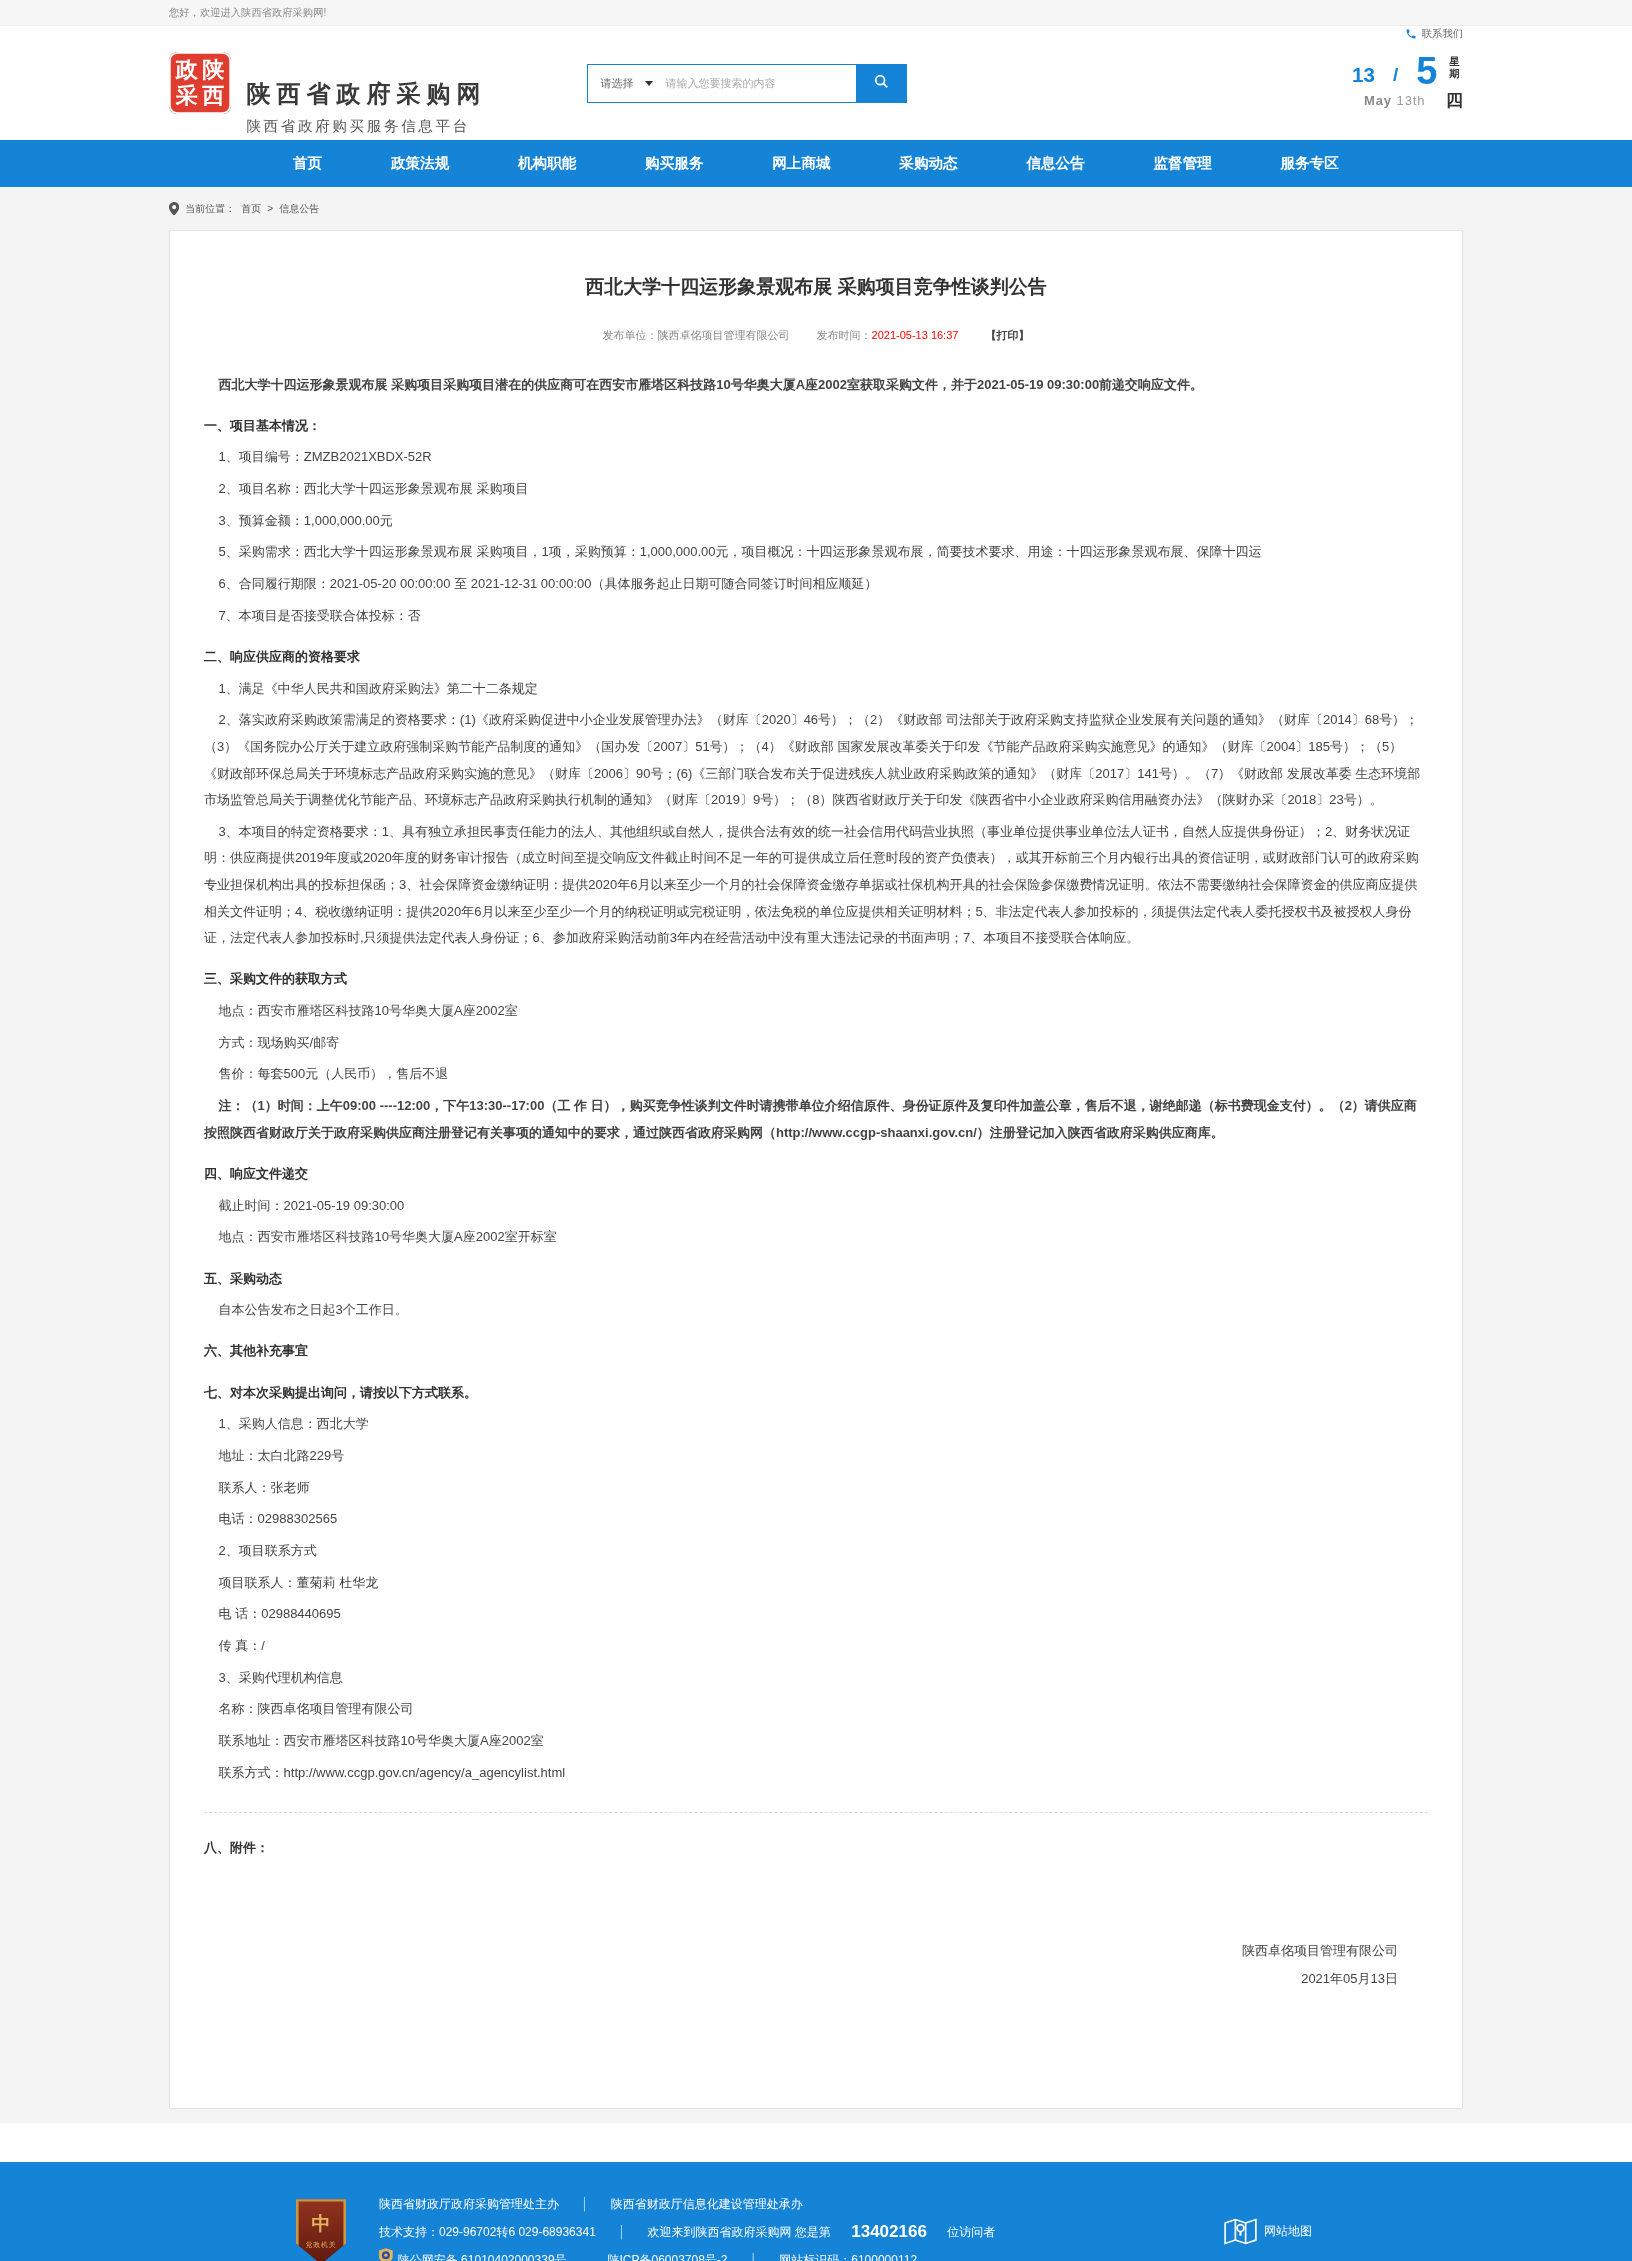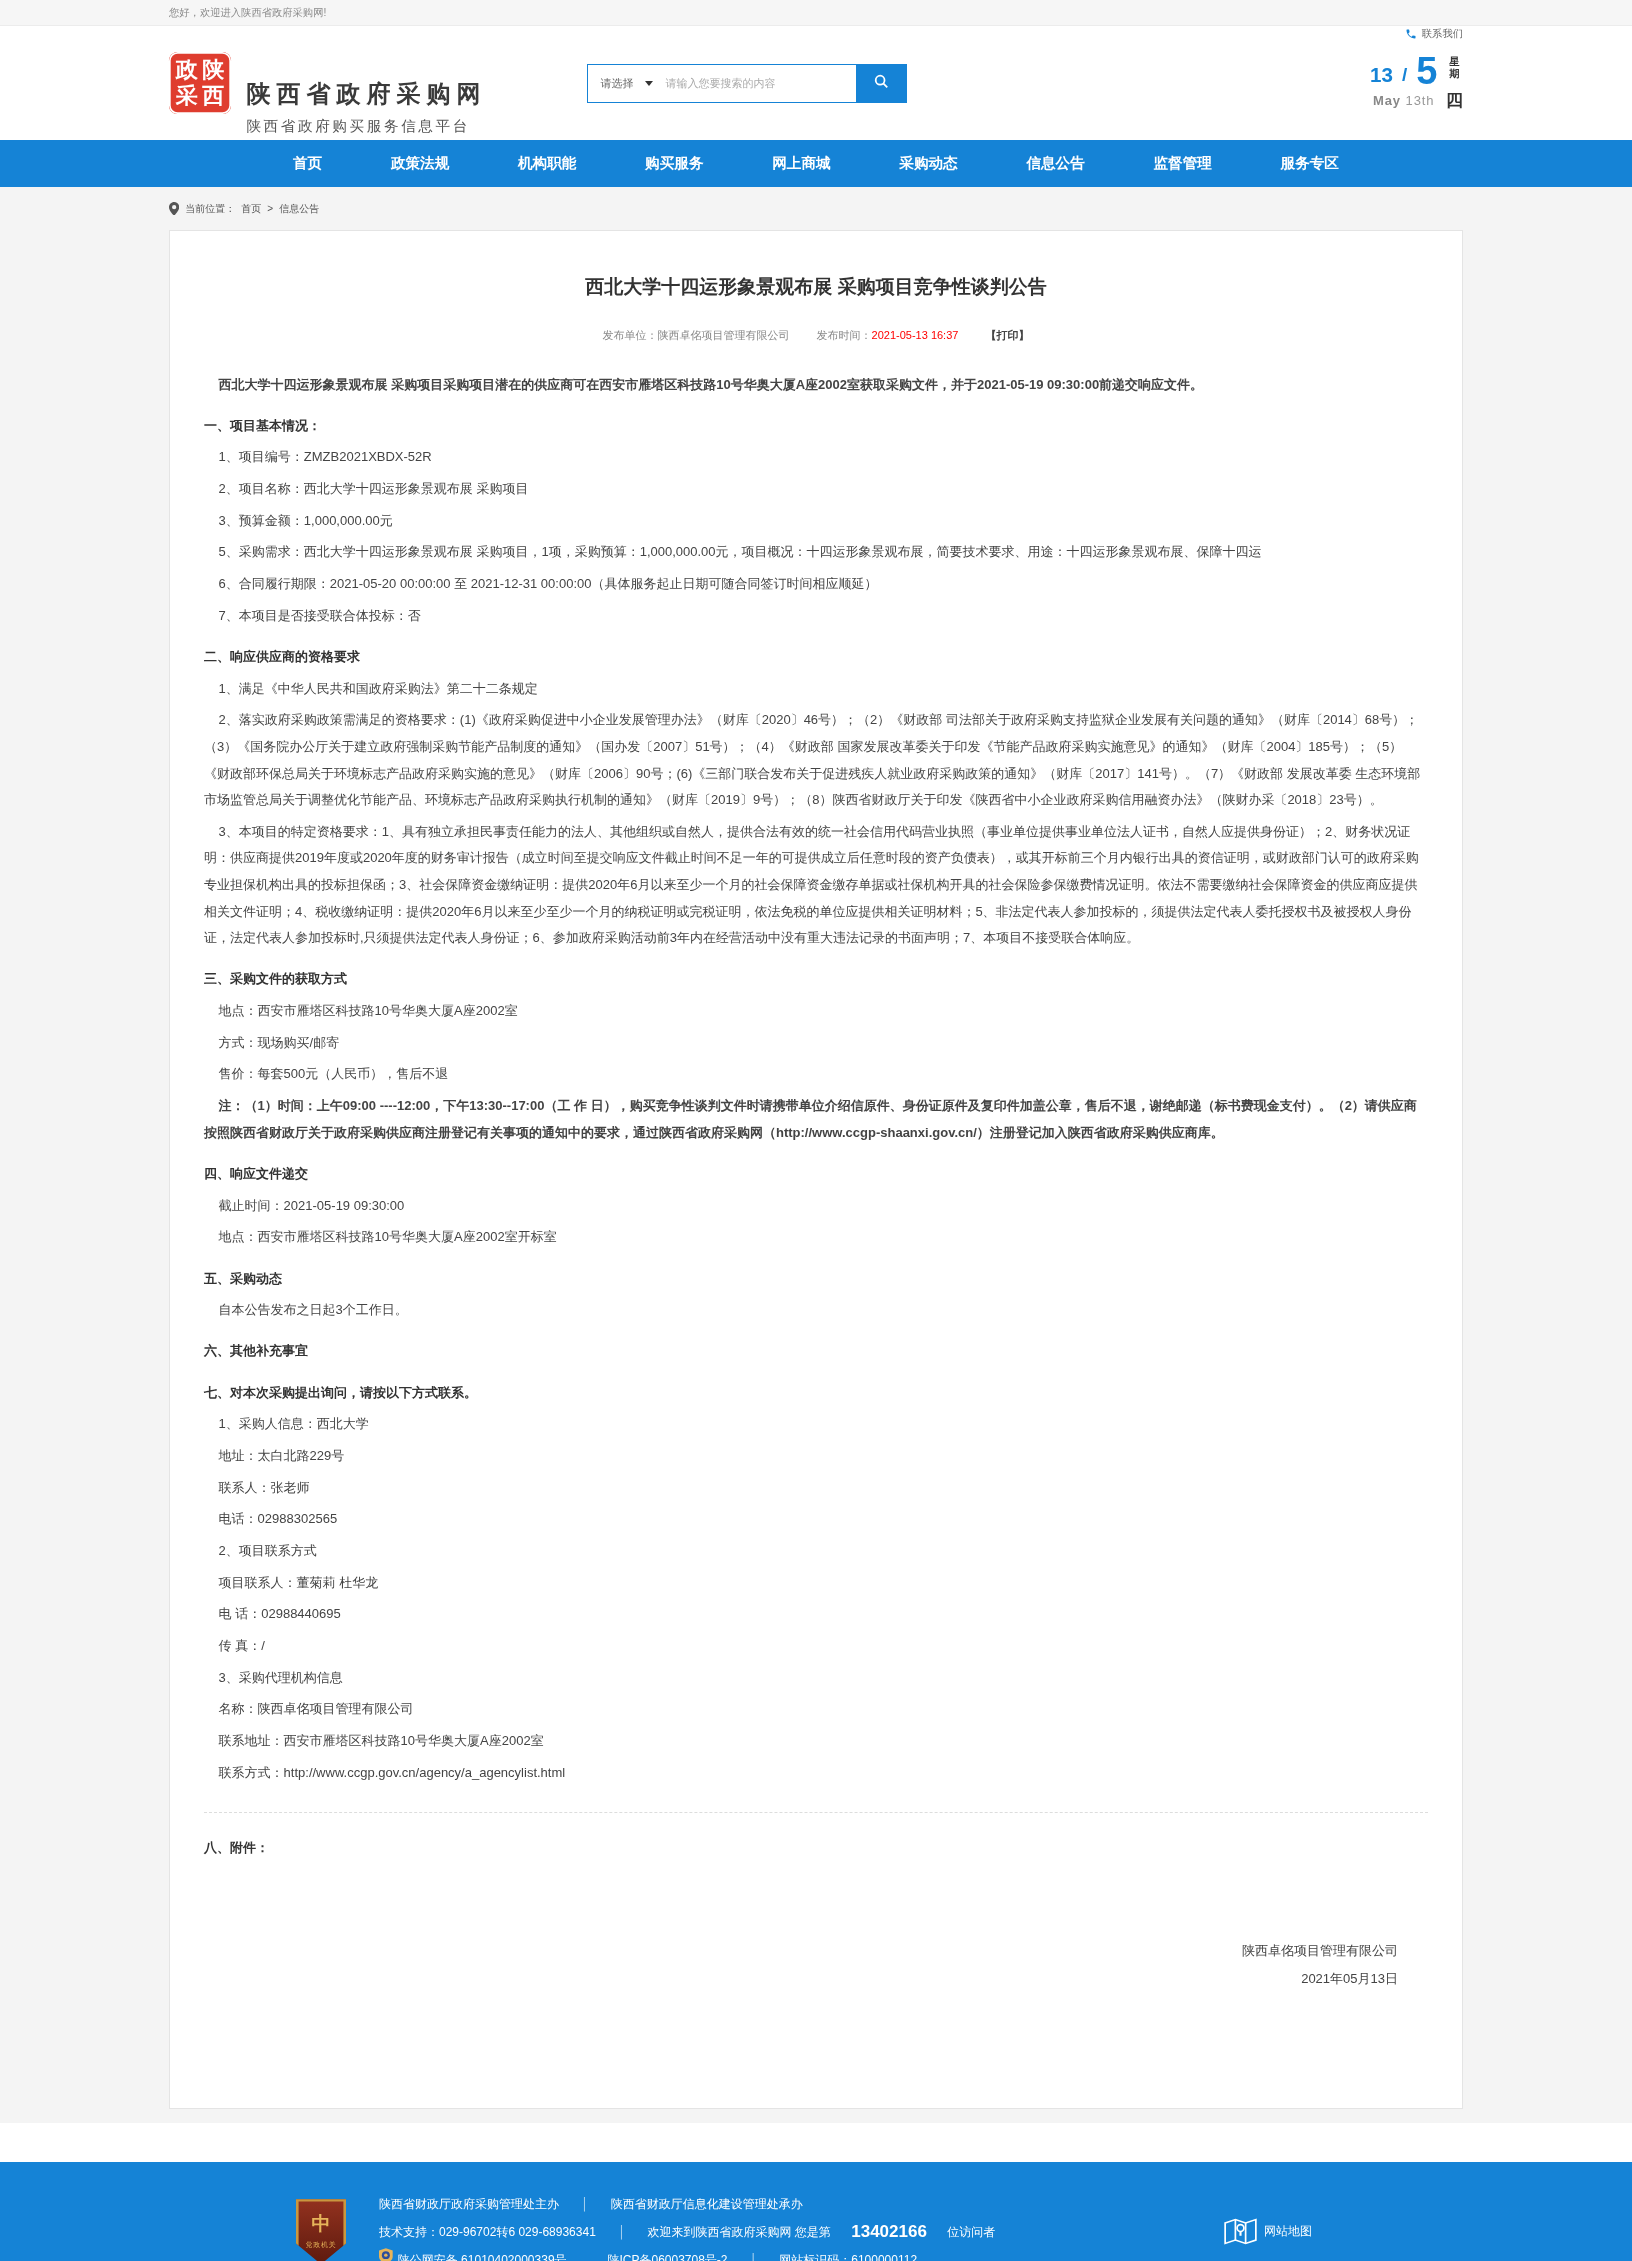--- a/index.html
+++ b/index.html
@@ -36,21 +36,21 @@
     display: flex; align-items: center; background: #fff;
   }
   .search-select { display: flex; align-items: center; gap: 12px; padding: 0 12px; font-size: 11px; color: #666; cursor: pointer; flex: 0 0 auto; }
   .caret { width: 0; height: 0; border-left: 4.3px solid transparent; border-right: 4.3px solid transparent; border-top: 5.1px solid #333; }
   .search-input { flex: 1; border: 0; outline: none; font-size: 11px; color: #333; height: 100%; font-family: inherit; }
   .search-input::placeholder { color: #aaa; }
   .search-btn { width: 51px; height: 39px; margin: -1.7px -1.7px -1.7px 0; background: #1583d6; border: 0; cursor: pointer; display: flex; align-items: center; justify-content: center; }
 
   .datebox { margin-left: auto; display: flex; align-items: flex-start; gap: 8.6px; }
   .date-left { text-align: center; }
-  .date-num { color: #1583d6; font-weight: bold; display: flex; align-items: flex-end; gap: 9px; }
+  .date-num { color: #1583d6; font-weight: bold; display: flex; align-items: flex-end; gap: 18px; }
   .date-day { font-size: 20.6px; line-height: 26px; }
   .date-sep { font-size: 19px; line-height: 27.5px; }
   .date-month { font-size: 38px; line-height: 34px; }
   .date-en { color: #999; font-size: 13px; margin-top: 5.1px; letter-spacing: 0.9px; }
   .date-en b { color: #888; }
   .date-week { display: flex; flex-direction: column; align-items: center; padding-top: 1.7px; }
   .date-week .wk { font-size: 10.3px; color: #333; font-weight: bold; line-height: 12px; }
   .date-week .wd { font-size: 17px; color: #333; font-weight: bold; margin-top: 8.6px; }
 
   

